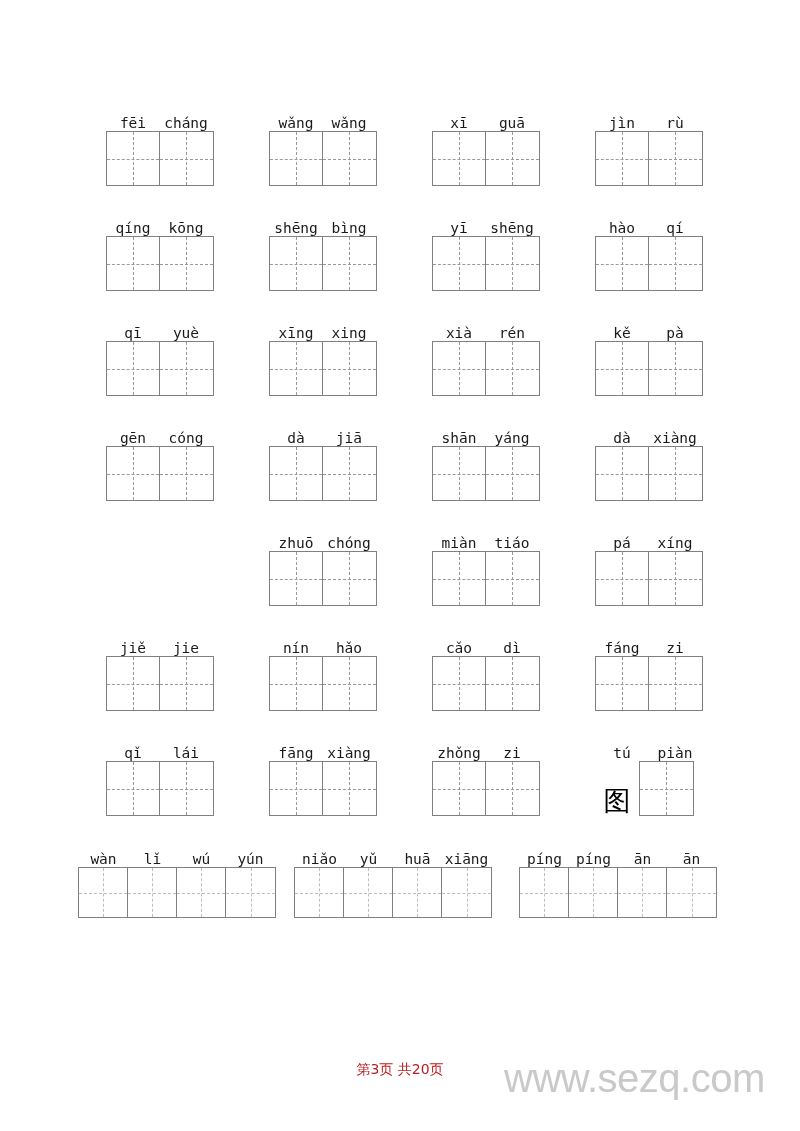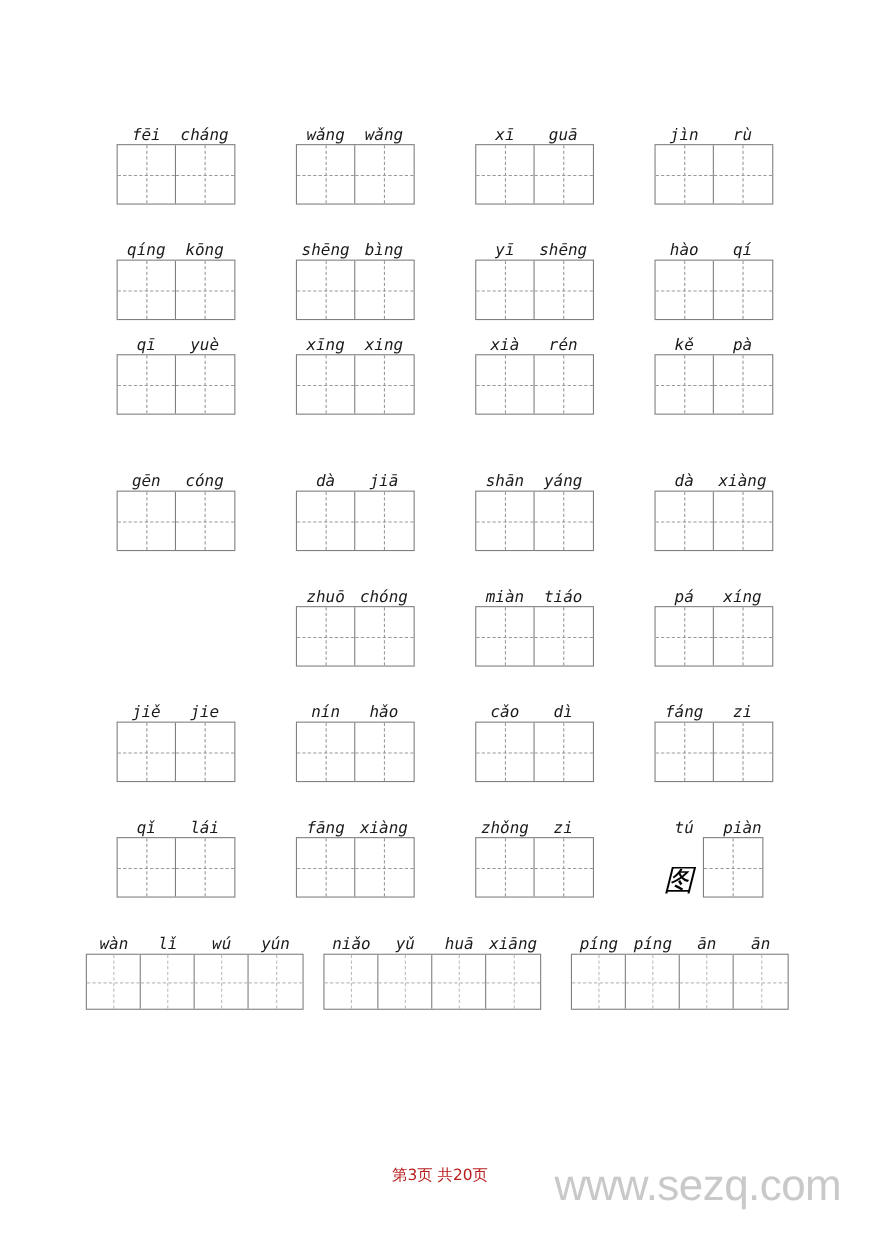--- a/index.html
+++ b/index.html
@@ -16,21 +16,20 @@
     overflow: hidden;
   }
 
   
   #worksheet {
     position: absolute;
     left: 0;
     top: 0;
     width: 800px;
     height: 1040px;
-    font-style: italic;
   }
 
   
   .word-row {
     position: absolute;
     left: 78px;
     width: 650px;
     height: 105px;
     display: flex;
     justify-content: flex-start;
@@ -224,21 +223,21 @@
         <div class="pinyin-line">
           <span class="syl">hào</span>
           <span class="syl">qí</span>
         </div>
         <div class="grid">
           <div class="cell"></div>
           <div class="cell"></div>
         </div>
       </div>
     </div>
-    <div class="word-row pair-row" style="top: 296px;">
+    <div class="word-row pair-row" style="top: 315px;">
       <div class="word-item" style="position: absolute; left: 0px; top: 0px;">
         <div class="pinyin-line">
           <span class="syl">qī</span>
           <span class="syl">yuè</span>
         </div>
         <div class="grid">
           <div class="cell"></div>
           <div class="cell"></div>
         </div>
       </div>

